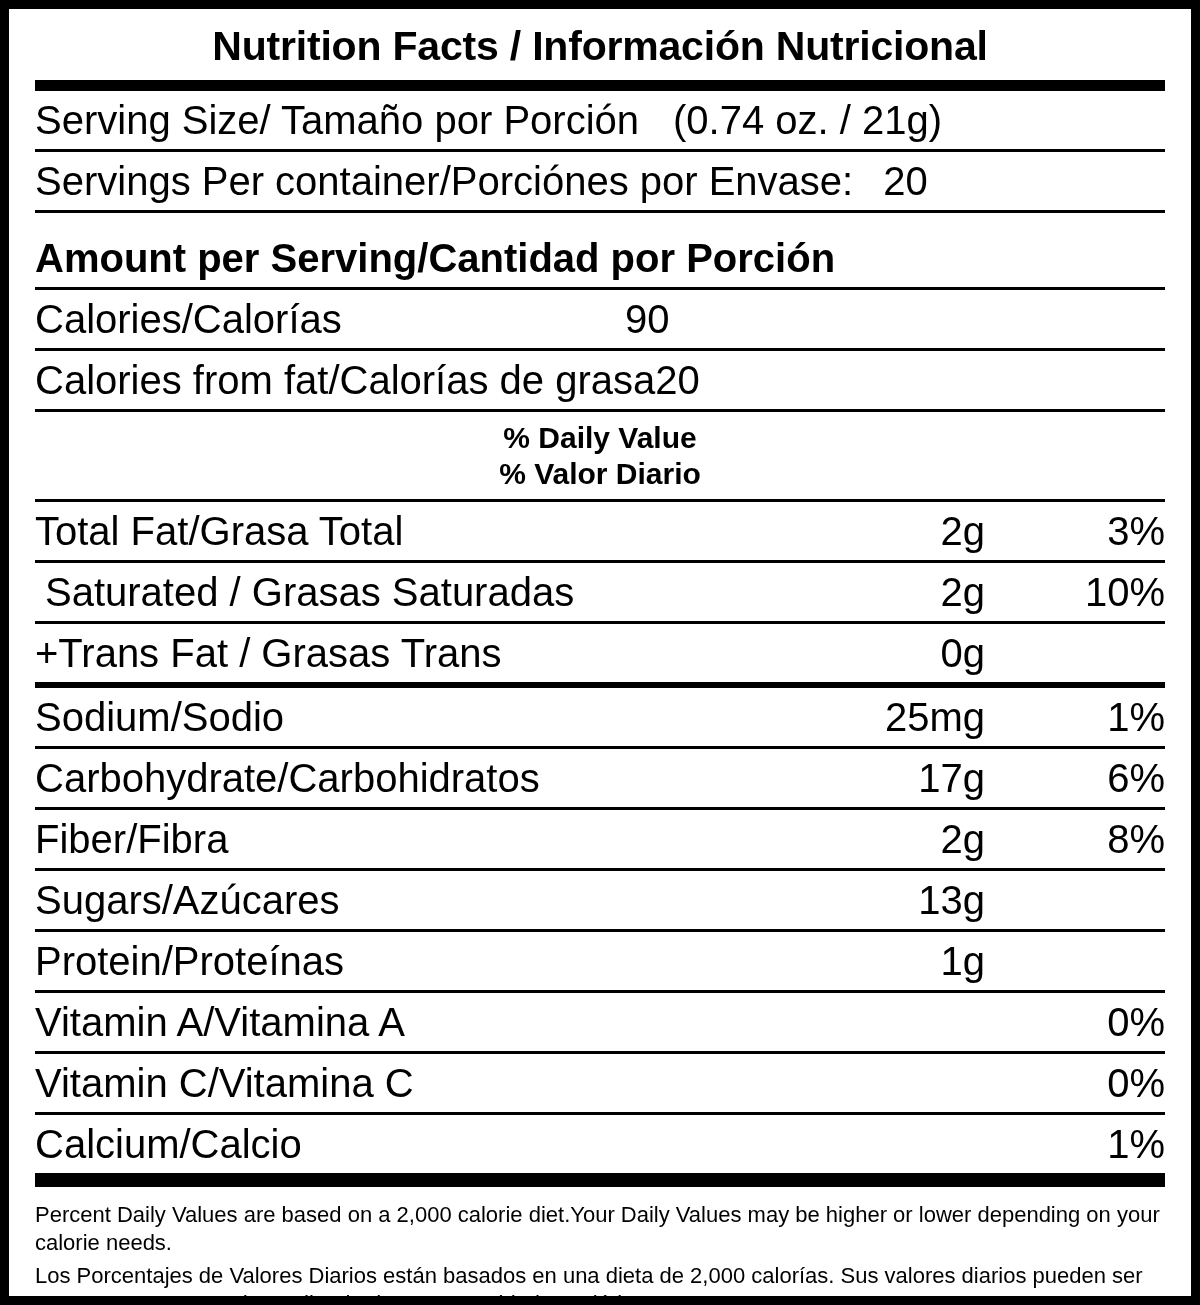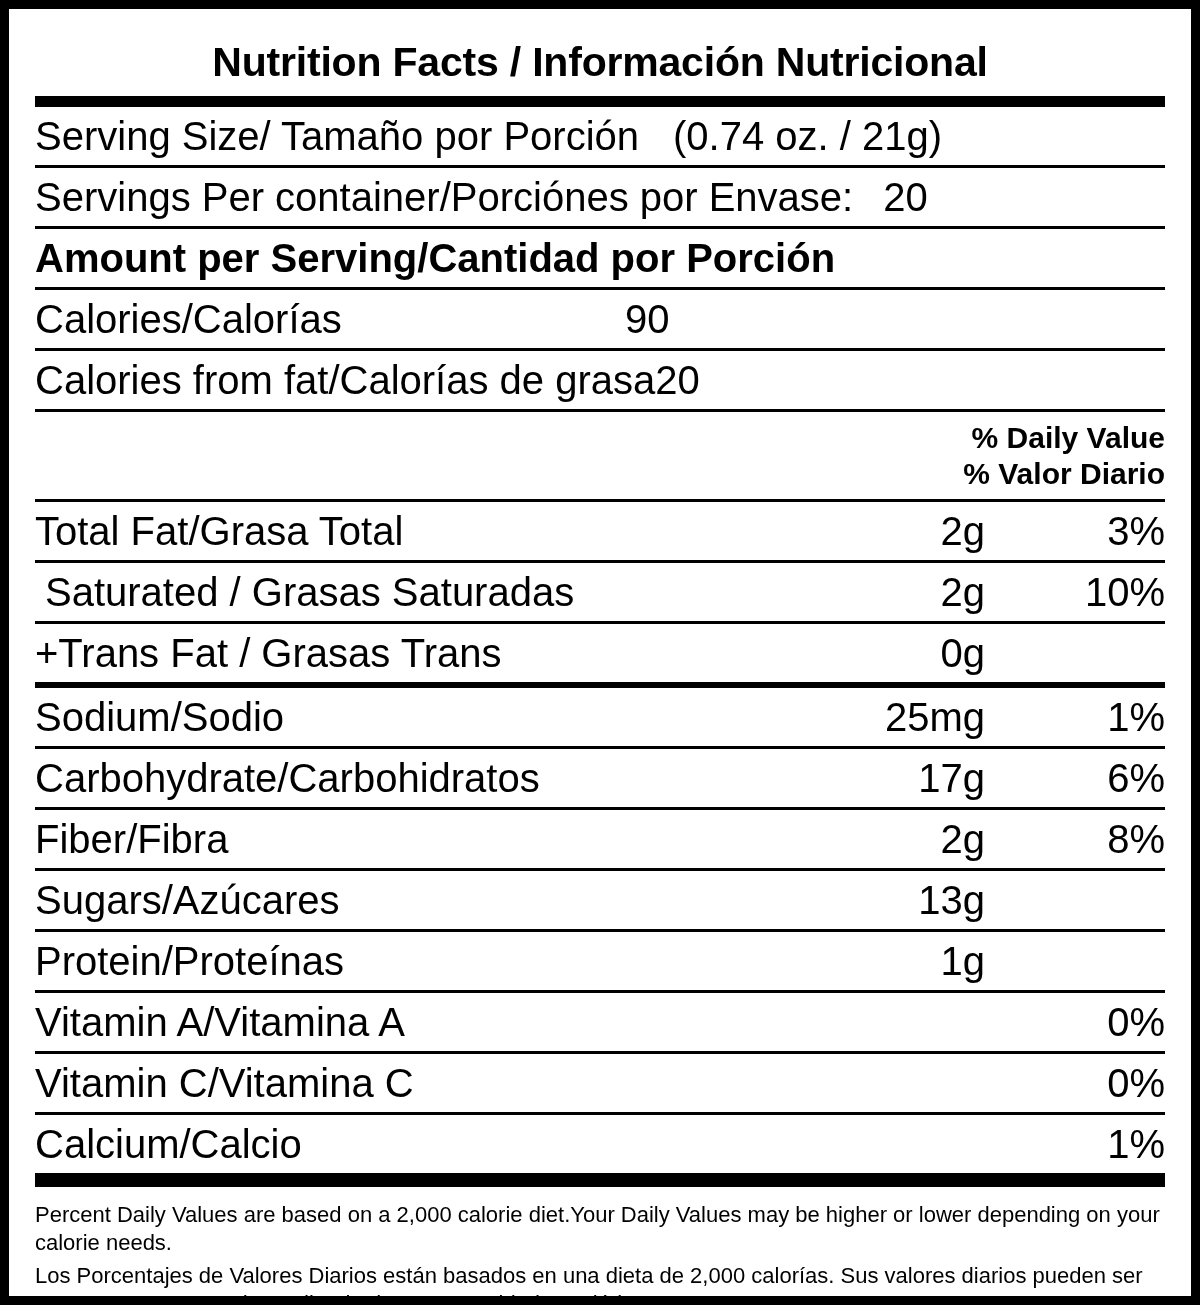--- a/index.html
+++ b/index.html
@@ -23,21 +23,21 @@
   .inner {
     padding: 6px 26px 0 26px;
     box-sizing: border-box;
   }
   .title {
     text-align: center;
     font-size: 41px;
     font-weight: bold;
     letter-spacing: -0.2px;
     line-height: 1.25;
-    margin: 22px 0 8px 0;
+    margin: 6px 0 8px 0;
     white-space: nowrap;
   }
   .rule-thick {
     height: 11px;
     background: #000000;
     margin: 0;
   }
   .rule-thin {
     height: 3px;
     background: #000000;
@@ -62,40 +62,41 @@
     text-align: right;
     flex: 0 0 auto;
   }
   .row .dv {
     width: 180px;
     text-align: right;
     flex: 0 0 auto;
   }
   .row.bold {
     font-weight: bold;
+    margin-top: 16px;
   }
   .indent1 {
     padding-left: 10px;
   }
   .serving-row .amount {
     width: 430px;
     text-align: left;
     padding-left: 34px;
   }
   .servings-row .amount {
     width: 300px;
     text-align: left;
     padding-left: 30px;
   }
   .cal-row .amount {
     width: 360px;
     text-align: left;
   }
   .dv-head {
-    text-align: right;
+    text-align: center;
     font-weight: bold;
     font-size: 30px;
     line-height: 1.05;
     padding: 10px 0 2px 0;
   }
   .dv-head.second {
     padding: 2px 0 10px 0;
   }
   .footnote {
     font-size: 22px;

